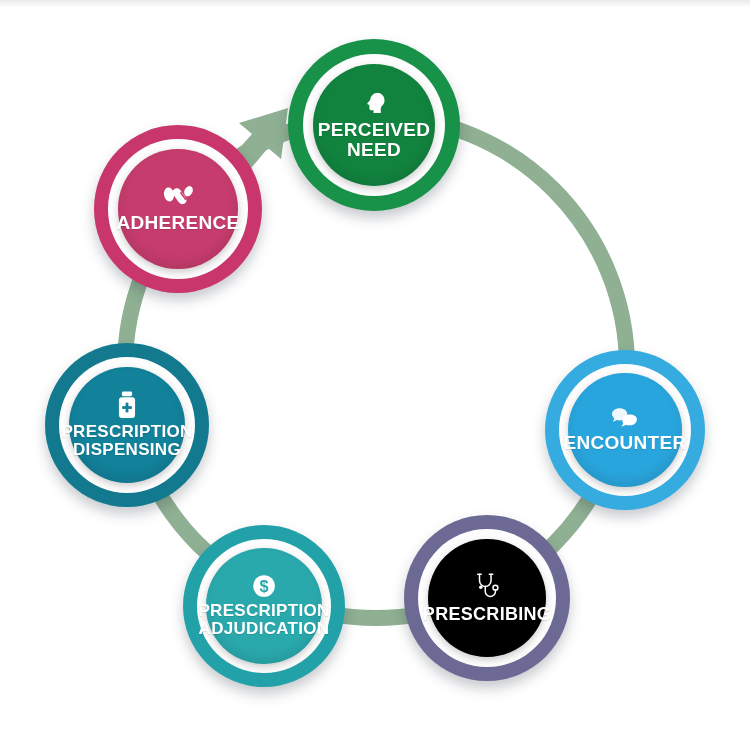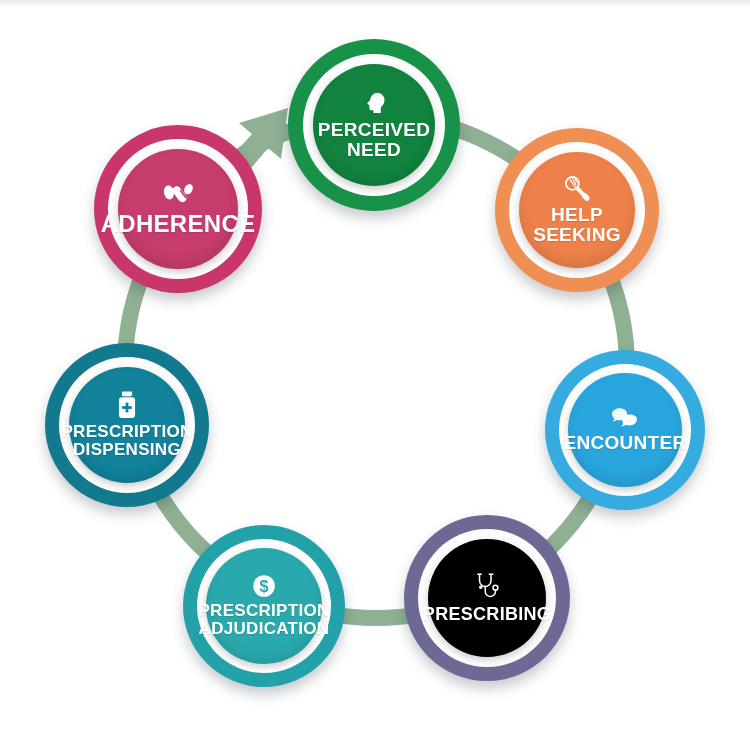--- a/index.html
+++ b/index.html
@@ -100,37 +100,20 @@
       <span class="node-icon">
         <svg width="28" height="28" viewBox="0 0 24 24" fill="#ffffff">
           <path d="M15.4 3.2c-3.4 0-6.2 2.5-6.6 5.7-.1.7-.5 1.2-1 1.7l-1.3 1.3c-.4.4-.3 1 .2 1.2l1.3.6v2.5c0 1.1.9 2 2 2h1.6v2.4h6.2v-3.9c0-.8.4-1.5 1-2.1 1.4-1.3 2.2-3.1 2.2-5 0-3.5-2.8-6.4-6.4-6.4z"></path>
         </svg>
       </span>
       <span class="node-label" style="font-size:19px;">PERCEIVED
 NEED</span>
     </div>
   </div>
 
-  <div class="node" style="left:495px; top:128px; width:164px; height:164px; background:#ef8f53;">
-    <div class="node-gap"></div>
-    <div class="node-inner" style="background:#ed8149;">
-      <span class="node-icon">
-        <svg width="30" height="28" viewBox="0 0 26 24" fill="none" stroke="#ffffff" stroke-width="1.5">
-          <circle cx="9" cy="8" r="5.6"></circle>
-          <line x1="6.8" y1="4.6" x2="11.6" y2="11.2" stroke-width="1"></line>
-          <line x1="8.8" y1="3.6" x2="12.2" y2="9.4" stroke-width="1"></line>
-          <line x1="11" y1="3.6" x2="12.8" y2="7.2" stroke-width="1"></line>
-          <path d="M13.2 12.2 L20 19.3" stroke-width="3.4" stroke-linecap="round"></path>
-          <path d="M19.5 18.6 L21.6 20.8" stroke-width="4.6" stroke-linecap="round"></path>
-        </svg>
-      </span>
-      <span class="node-label" style="font-size:19px;">HELP
-SEEKING</span>
-    </div>
-  </div>
 
   <div class="node" style="left:545px; top:350px; width:160px; height:160px; background:#35abe0;">
     <div class="node-gap"></div>
     <div class="node-inner" style="background:#29a5dd;">
       <span class="node-icon">
         <svg width="30" height="24" viewBox="0 0 30 24" fill="#ffffff">
           <path d="M9.6 2.2C5.4 2.2 2 4.8 2 8.1c0 1.7.9 3.2 2.3 4.3-.2 1.2-.8 2.3-1.7 3.1 1.6-.2 3-.8 4-1.6 1 .3 2 .5 3 .5 4.2 0 7.6-2.7 7.6-6.3S13.8 2.2 9.6 2.2z" opacity="0.92"></path>
           <path d="M19.6 8.6c-4 0-7.3 2.6-7.3 5.9 0 1 .3 2 .9 2.8-.3 1.3-1 2.4-2 3.2 1.8-.2 3.4-.9 4.5-1.8 1.2.4 2.5.6 3.9.6 4 0 7.3-2.6 7.3-5.9s-3.3-4.8-7.3-4.8z" fill="#ffffff"></path>
         </svg>
       </span>
@@ -190,17 +173,17 @@
     <div class="node-inner" style="background:#c53c6d;">
       <span class="node-icon">
         <svg width="34" height="26" viewBox="0 0 34 26" fill="#ffffff">
           <ellipse cx="8" cy="10.5" rx="5" ry="7" transform="rotate(-10 8 10.5)"></ellipse>
           <path d="M10.2 4.4 a5 7 0 0 1 0 12.2 z" fill="#c53c6d" opacity="0.0"></path>
           <path d="M13.2 5.2 c1.6-1.6 4.6-1.2 6.2 1 l5.2 7.2 c1.6 2.2 1 5-1 6.2 -2 1.2-4.6.4-6.2-1.8 l-5-7 c-1.5-2.1-1.1-4.4.8-5.6 z"></path>
           <path d="M19.4 8.2 l5.5 7.6" stroke="#c53c6d" stroke-width="1.6" fill="none"></path>
           <ellipse cx="27.5" cy="7.2" rx="4" ry="5.4" transform="rotate(28 27.5 7.2)"></ellipse>
         </svg>
       </span>
-      <span class="node-label" style="font-size:24px;">ADHERENCE</span>
+      <span class="node-label" style="font-size:19px;">ADHERENCE</span>
     </div>
   </div>
 
 </div>
 
 </body></html>

